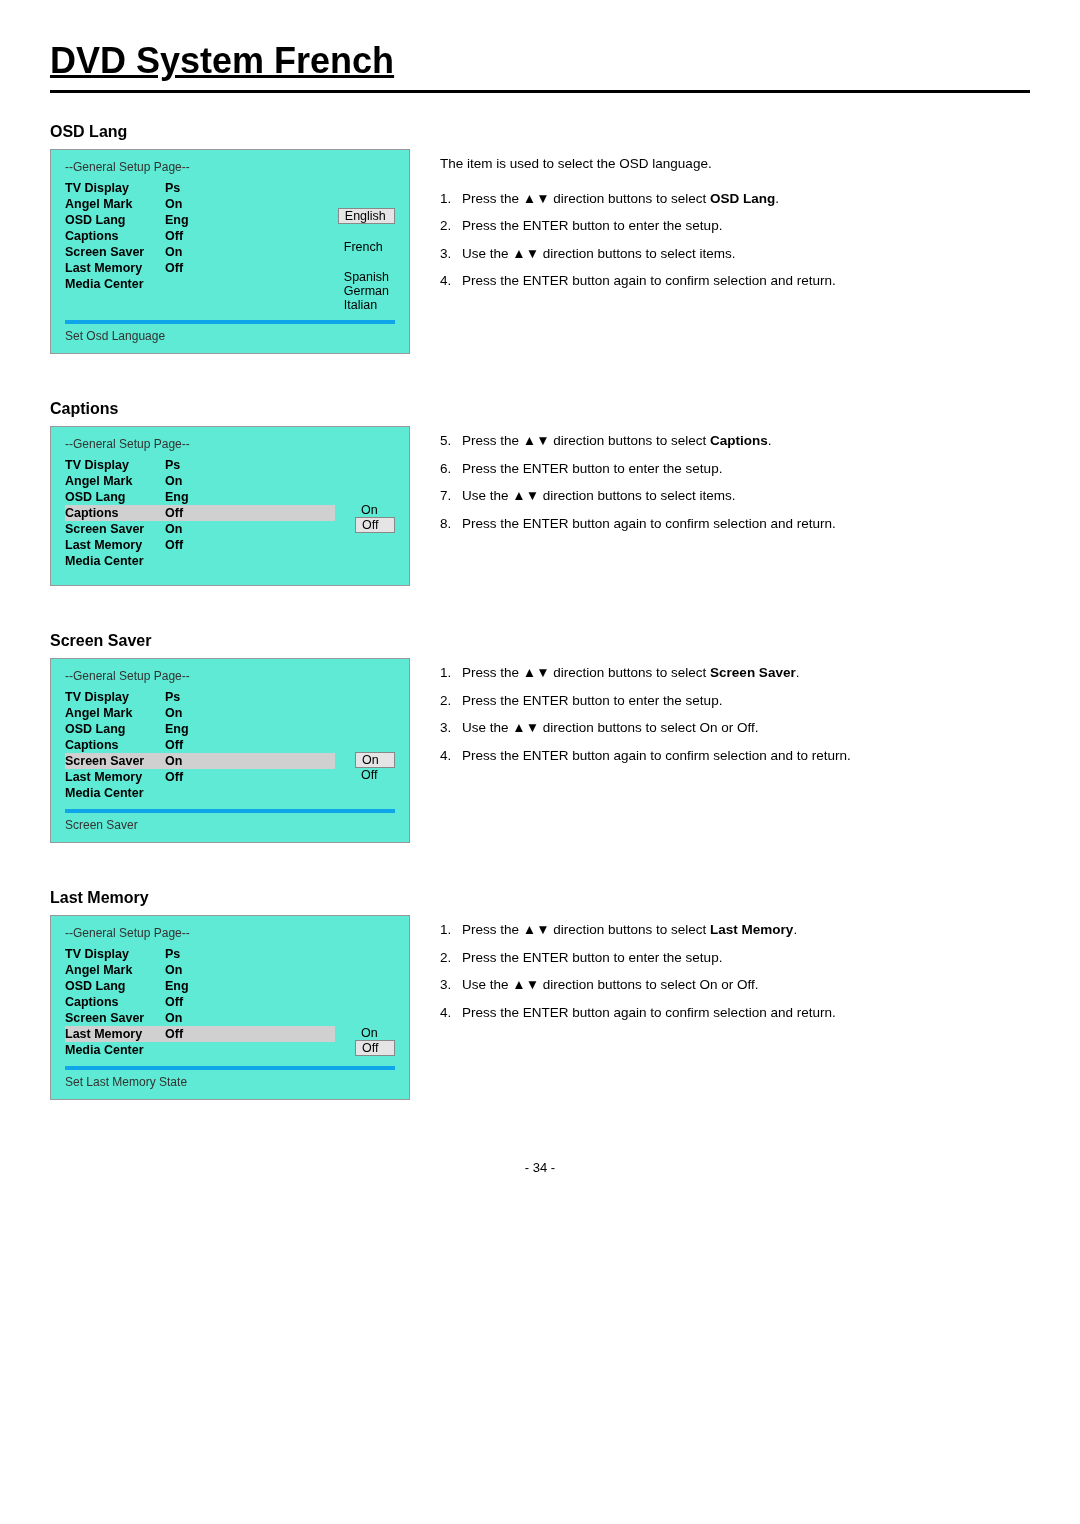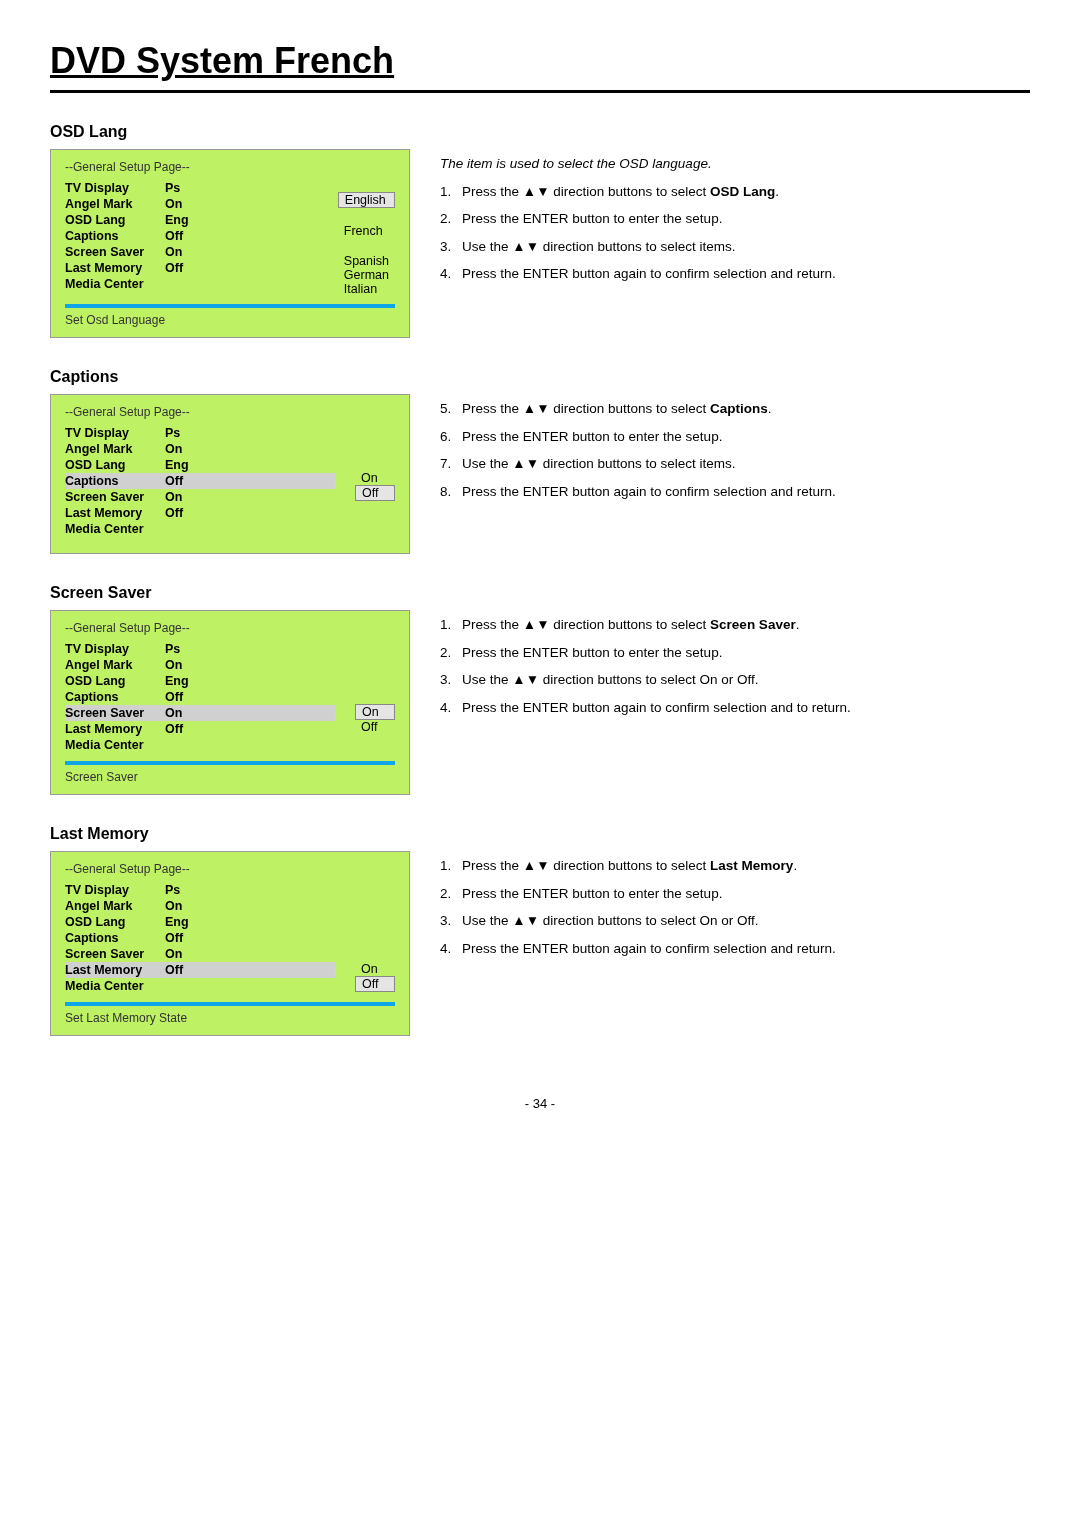--- a/index.html
+++ b/index.html
@@ -18,21 +18,21 @@
       font-weight: bold;
       text-decoration: underline;
       margin-bottom: 30px;
       border-bottom: 3px solid #000;
       padding-bottom: 8px;
     }
 
     .content-wrapper {
       display: flex;
       flex-direction: column;
-      gap: 0;
+      gap: 16px;
     }
 
     .section {
       display: flex;
       flex-direction: row;
       margin-bottom: 30px;
       gap: 30px;
     }
 
     .section-left {
@@ -42,21 +42,21 @@
 
     .section-title {
       font-size: 16px;
       font-weight: bold;
       margin-bottom: 8px;
     }
 
     .menu-box {
       border: 1px solid #999;
       padding: 10px 14px;
-      background: #bef264;
+      background: #5eead4;
       font-size: 12.5px;
       min-height: 160px;
     }
 
     .menu-header {
       font-size: 12px;
       margin-bottom: 6px;
       color: #333;
     }
 
@@ -167,33 +167,33 @@
             </div>
             <div class="menu-row">
               <span class="menu-label">Last Memory</span>
               <span class="menu-value">Off</span>
             </div>
             <div class="menu-row">
               <span class="menu-label">Media Center</span>
               <span class="menu-value"></span>
             </div>
           </div>
-          <div style="display:flex; flex-direction:column; font-size:12.5px; margin-top: 12px; margin-left: 10px;">
+          <div style="display:flex; flex-direction:column; font-size:12.5px; margin-top: 28px; margin-left: 10px;">
             <span style="border:1px solid #888; padding: 0 6px; background:#e5e5e5;">English</span>
             <span style="padding: 16px 6px;">French</span>
             <span style="padding: 0 6px;">Spanish</span>
             <span style="padding: 0 6px;">German</span>
             <span style="padding: 0 6px;">Italian</span>
           </div>
         </div>
         <div class="menu-footer">Set Osd Language</div>
       </div>
     </div>
     <div class="section-right">
-      <p style="margin-bottom:6px;font-style:italic;">The item is used to select the OSD language.</p>
+      <p style="margin-bottom:13px;">The item is used to select the OSD language.</p>
       <ol class="instructions">
         <li>
           <span class="num">1.</span>
           <span class="text">Press the ▲▼ direction buttons to select <span class="bold">OSD Lang</span>.</span>
         </li>
         <li>
           <span class="num">2.</span>
           <span class="text">Press the ENTER button to enter the setup.</span>
         </li>
         <li>

